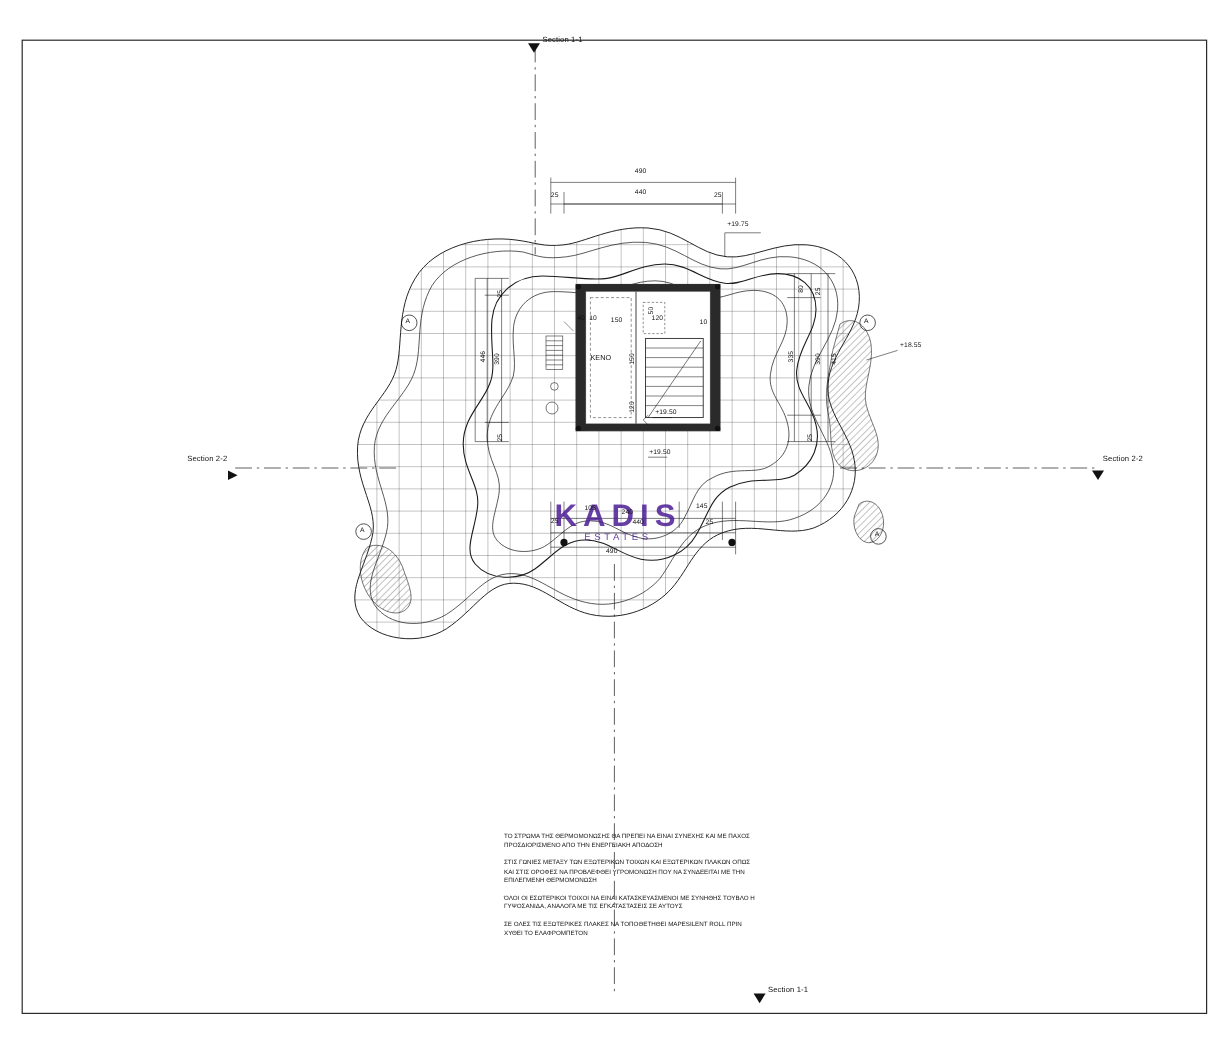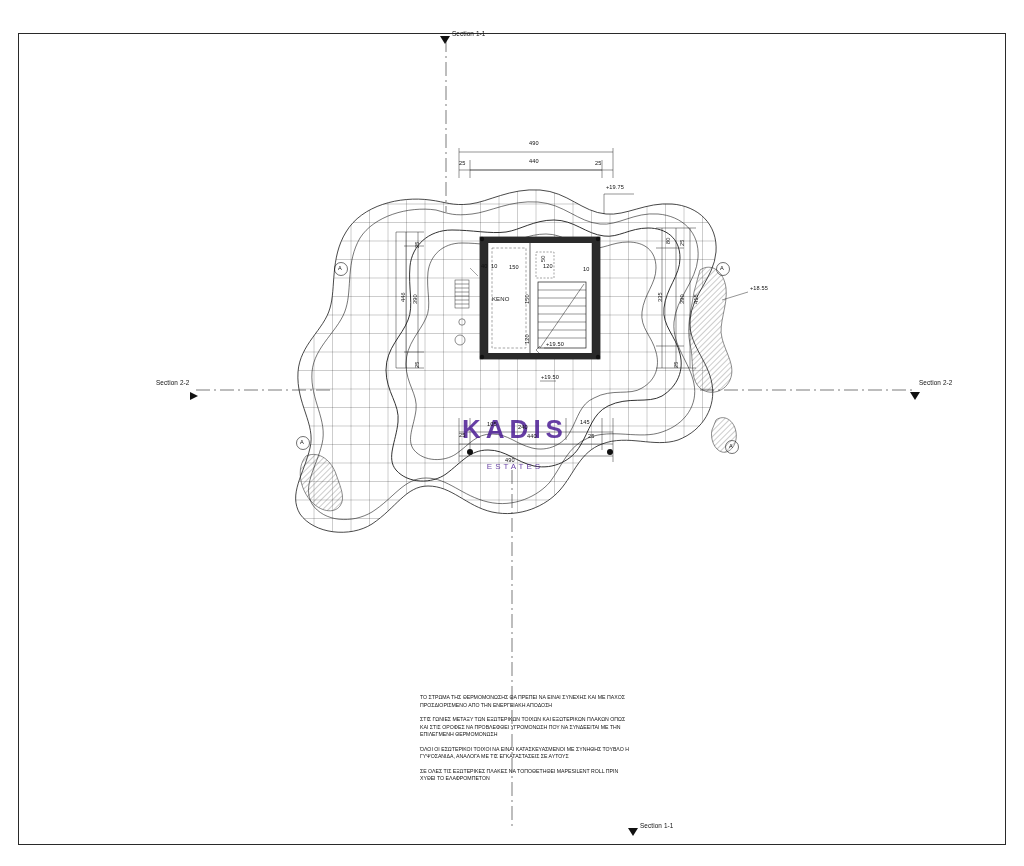--- a/index.html
+++ b/index.html
@@ -78,21 +78,21 @@
   }
   .wm .wm-main {
     font-size: 26px;
     font-weight: bold;
     letter-spacing: 5px;
     line-height: 1;
   }
   .wm .wm-sub {
     font-size: 8px;
     letter-spacing: 3px;
-    margin-top: 20px;
+    margin-top: 1px;
   }
 </style>
 </head>
 <body>
 
 <div id="sheet">
 
   <div class="frame"></div>
 
   <svg class="plan" viewBox="0 0 1024 866">

